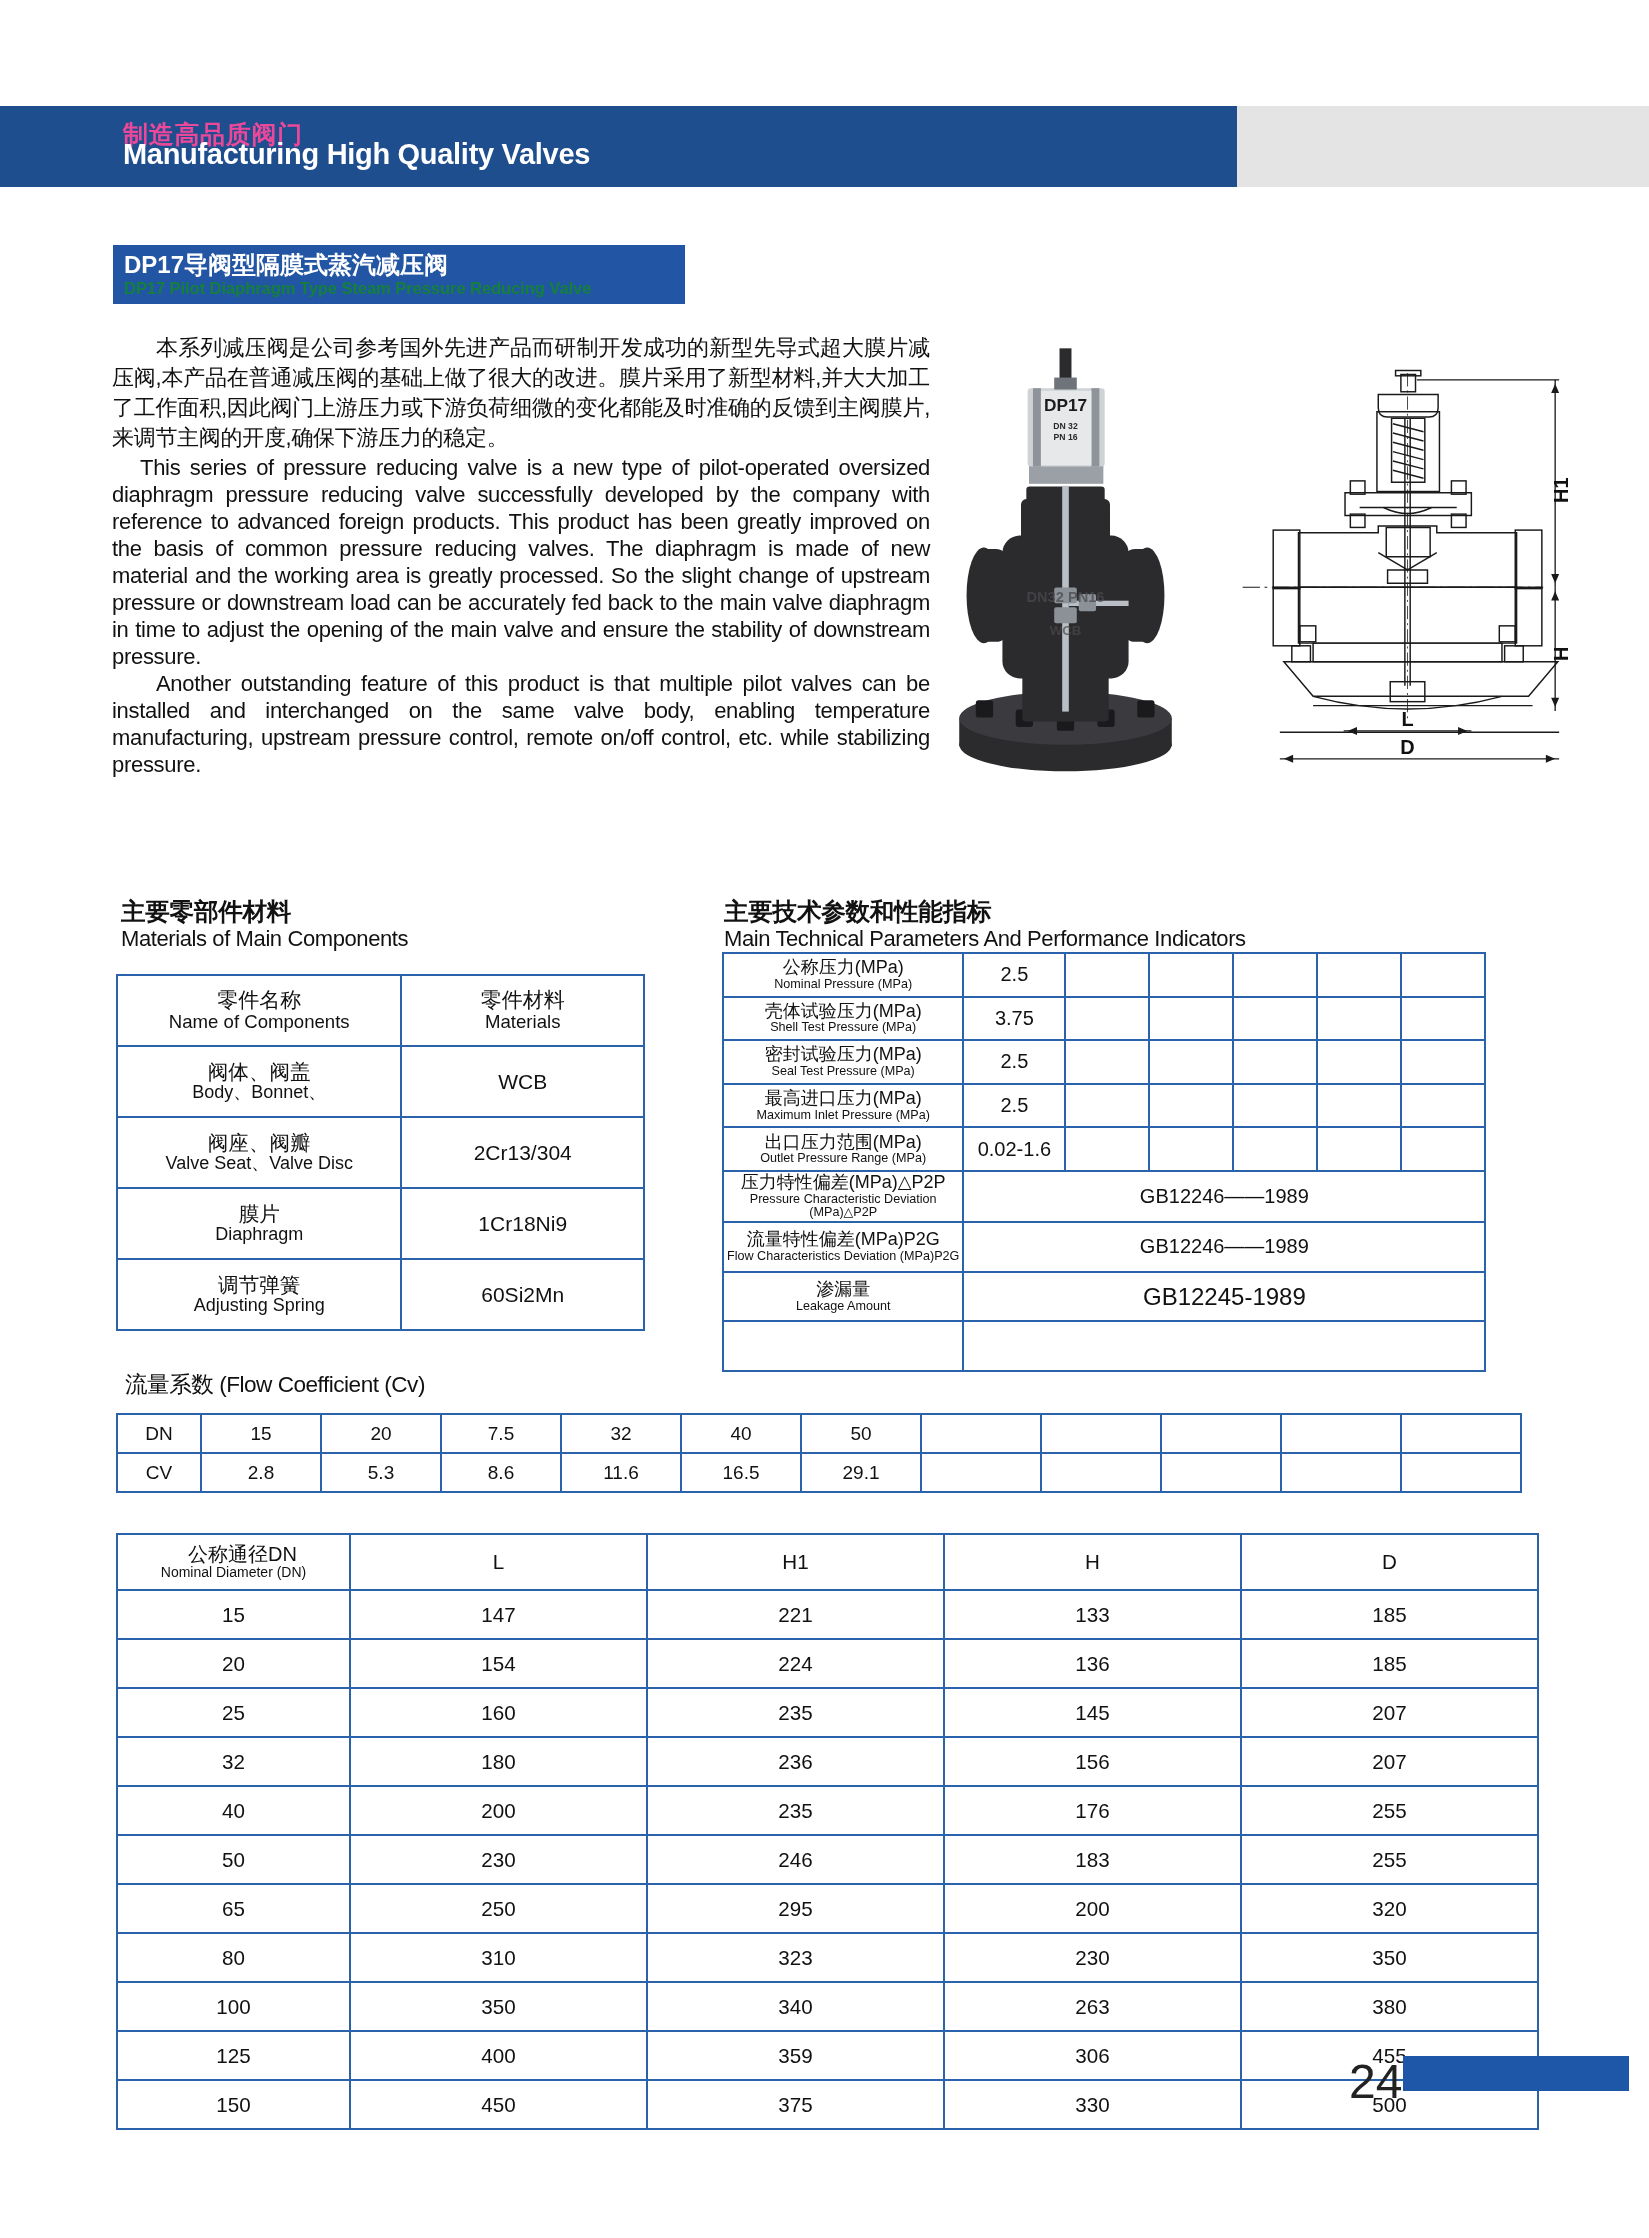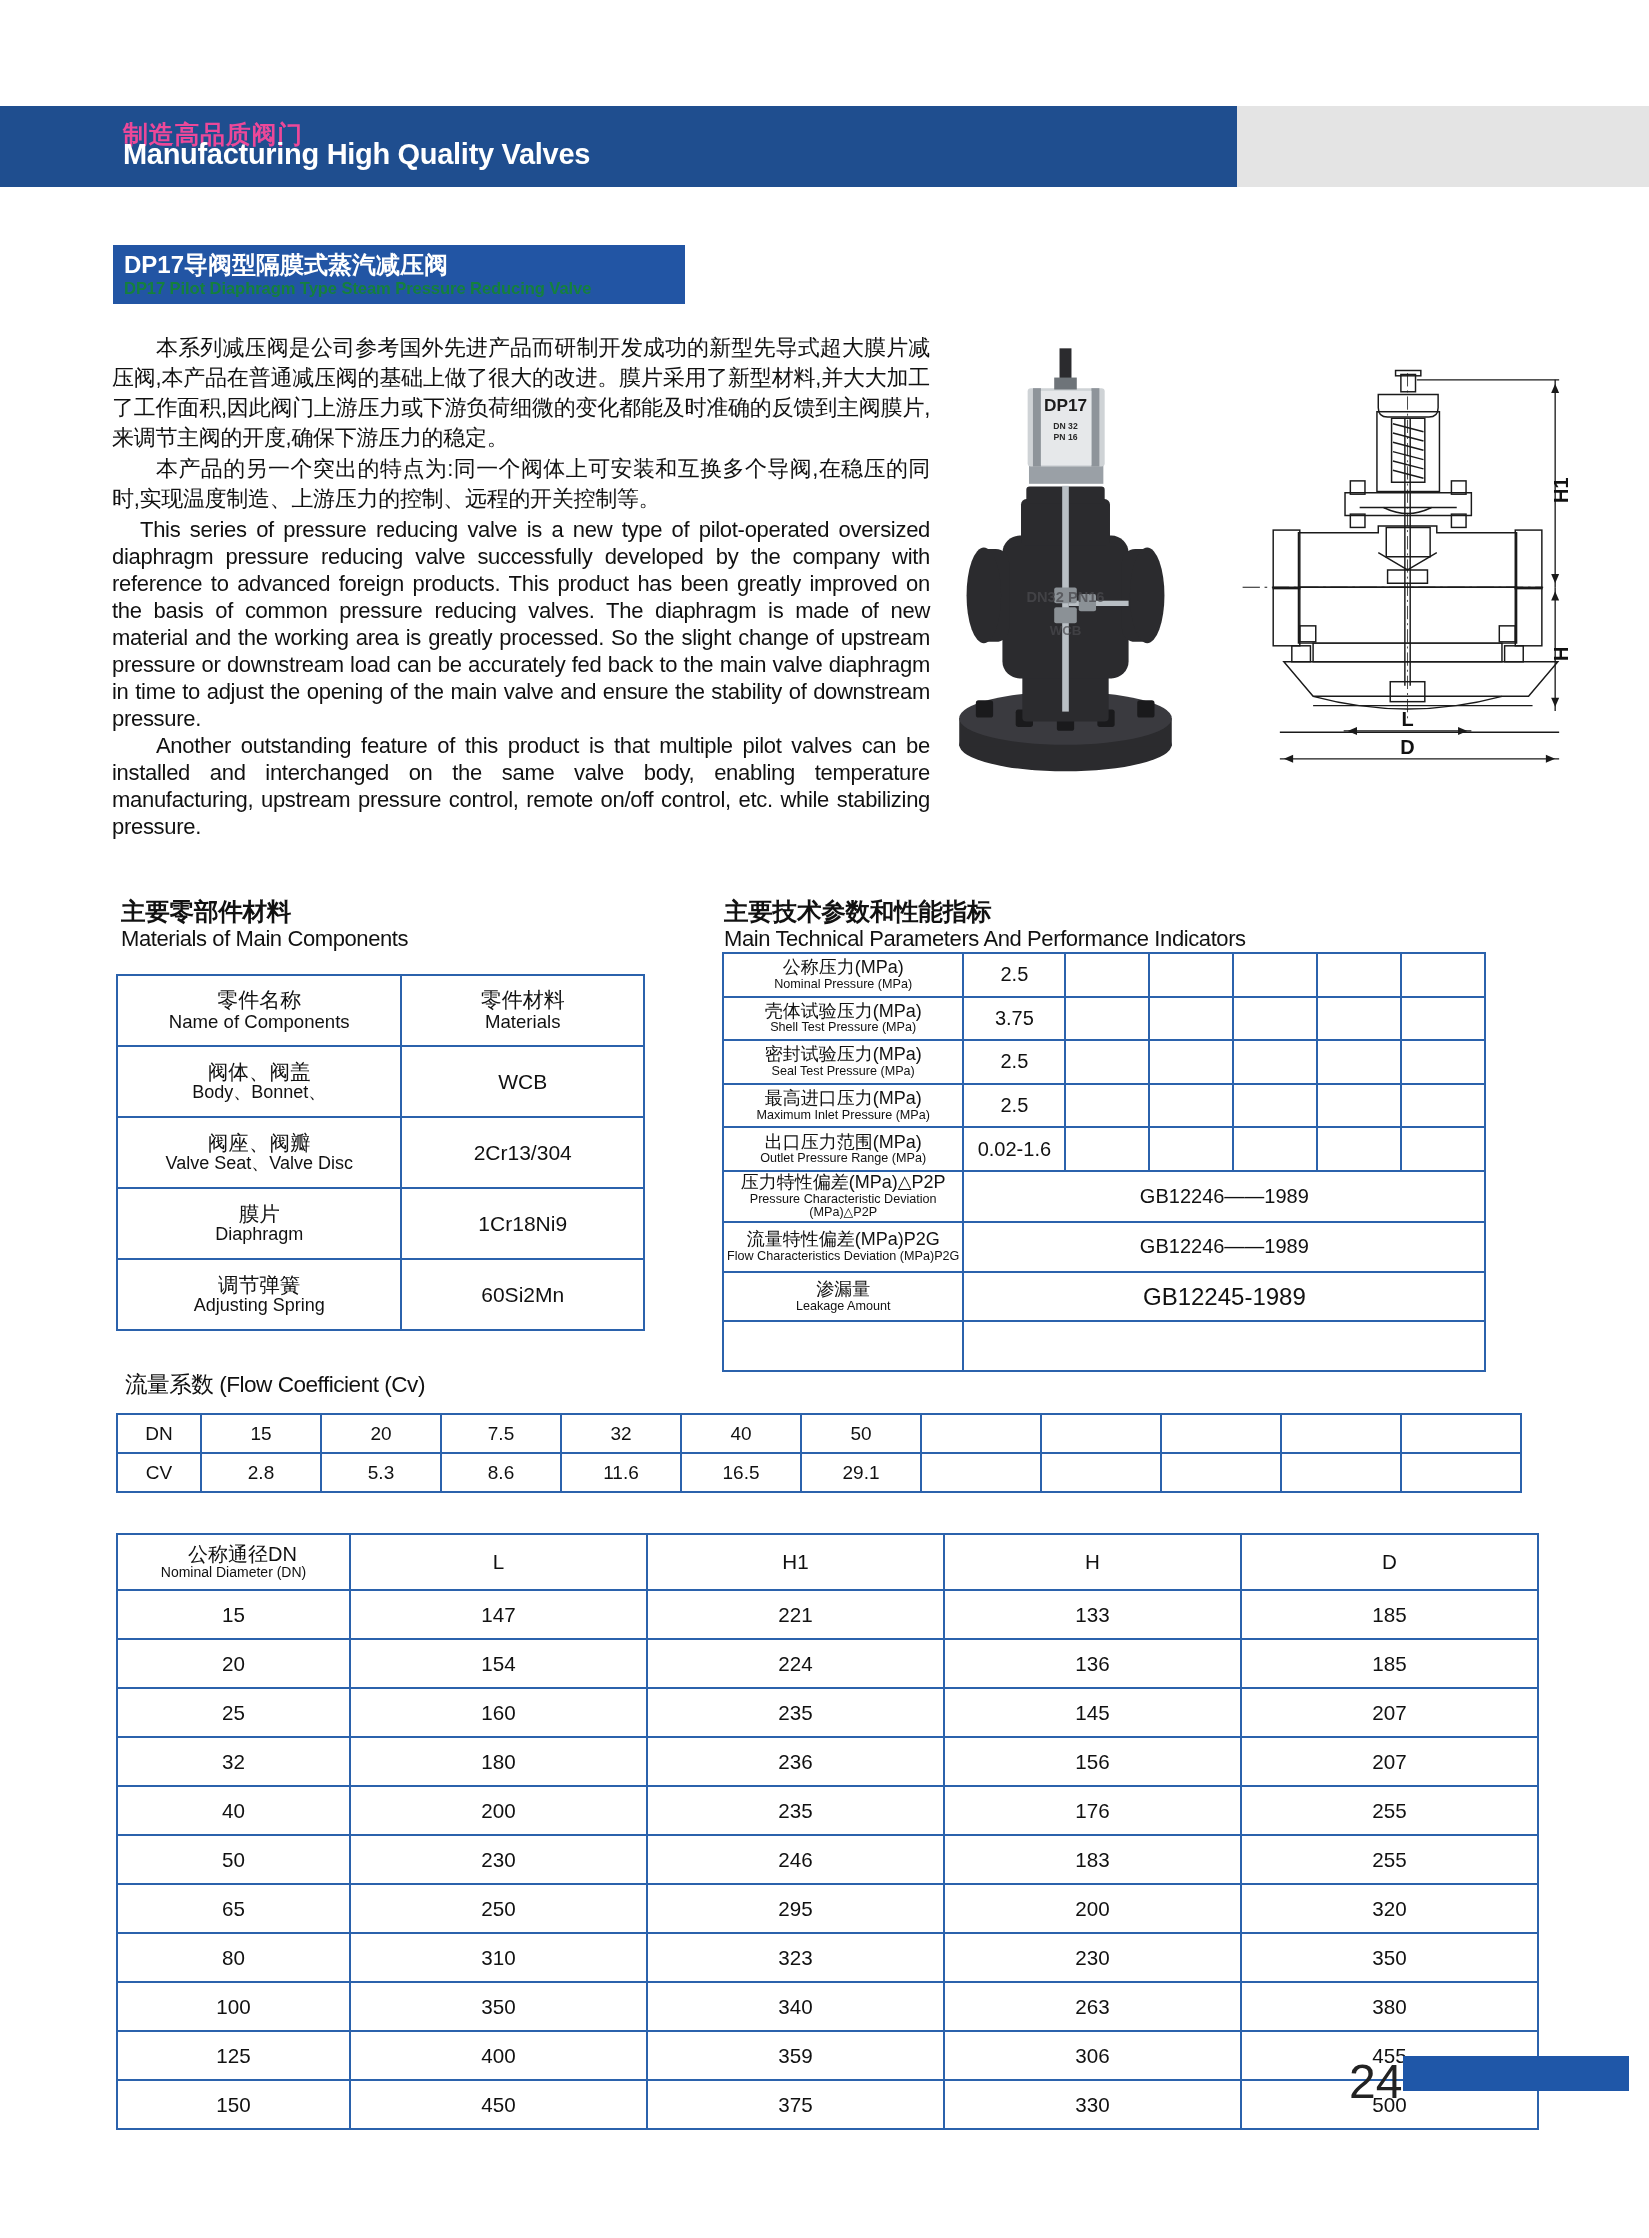--- a/index.html
+++ b/index.html
@@ -98,21 +98,20 @@
   <div class="logo-box">
     
   </div>
 
   <div class="title-band"></div>
   <div class="title-cn">DP17导阀型隔膜式蒸汽减压阀</div>
   <div class="title-en">DP17 Pilot Diaphragm Type Steam Pressure Reducing Valve</div>
 
   <div class="body-col">
     <p class="cn">本系列减压阀是公司参考国外先进产品而研制开发成功的新型先导式超大膜片减压阀,本产品在普通减压阀的基础上做了很大的改进。膜片采用了新型材料,并大大加工了工作面积,因此阀门上游压力或下游负荷细微的变化都能及时准确的反馈到主阀膜片,来调节主阀的开度,确保下游压力的稳定。</p>
-    <p class="cn">本产品的另一个突出的特点为:同一个阀体上可安装和互换多个导阀,在稳压的同时,实现温度制造、上游压力的控制、远程的开关控制等。</p>
     <p class="en">This series of pressure reducing valve is a new type of pilot-operated oversized diaphragm pressure reducing valve successfully developed by the company with reference to advanced foreign products. This product has been greatly improved on the basis of common pressure reducing valves. The diaphragm is made of new material and the working area is greatly processed. So the slight change of upstream pressure or downstream load can be accurately fed back to the main valve diaphragm in time to adjust the opening of the main valve and ensure the stability of downstream pressure.</p>
     <p class="en second">Another outstanding feature of this product is that multiple pilot valves can be installed and interchanged on the same valve body, enabling temperature manufacturing, upstream pressure control, remote on/off control, etc. while stabilizing pressure.</p>
   </div>
 
   <svg class="photo" viewBox="0 0 390 690">
     <rect width="390" height="690" fill="#fff"></rect>
     <g fill="#2b2b2e">
 
       <ellipse cx="195" cy="615" rx="160" ry="40"></ellipse>
       <rect x="35" y="575" width="320" height="42"></rect>

